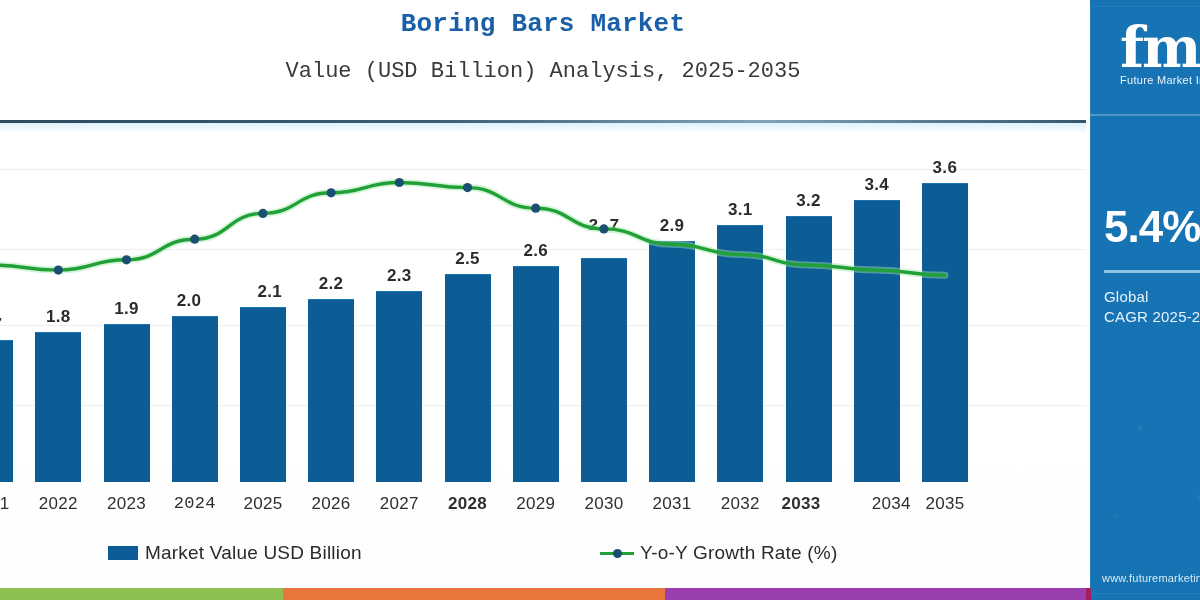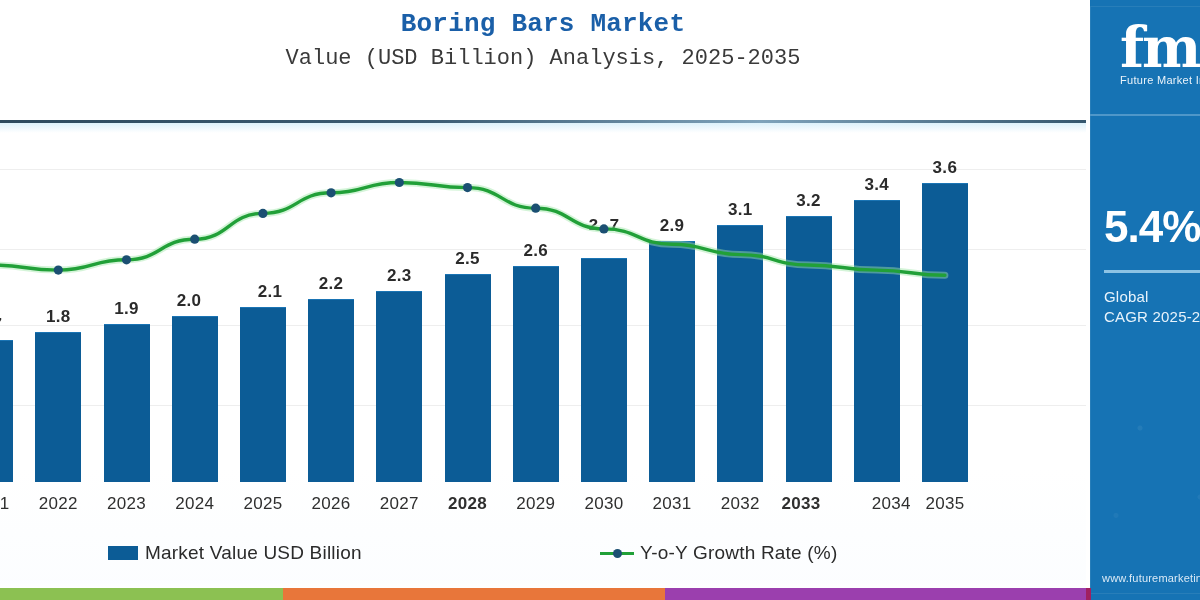--- a/index.html
+++ b/index.html
@@ -18,21 +18,21 @@
     background:#ffffff;
     background-image:linear-gradient(180deg,#ffffff 0%,#ffffff 78%,#fbfdff 100%);
     overflow:hidden;
   }
   .title-wrap{position:absolute;left:0;top:8px;width:1086px;text-align:center;font-family:Liberation Mono, monospace;}
   .chart-title{
     font-size:26px;font-weight:bold;color:#1a5fa8;letter-spacing:.2px;
     margin:0;line-height:32px;
   }
   .chart-sub{
-    font-size:22px;color:#3a3a3a;margin:0;line-height:30px;padding-top:4px;
+    font-size:22px;color:#3a3a3a;margin:13px;line-height:30px;padding-top:4px;
     font-weight:400;
   }
   .header-rule{
     position:absolute;left:0;top:120px;width:1086px;height:3px;
     background:linear-gradient(90deg,#2d4a5e 0%,#3c5d74 40%,#7fa3bb 70%,#35576e 100%);
   }
   .header-glow{
     position:absolute;left:0;top:123px;width:1086px;height:10px;
     background:linear-gradient(180deg,#dcf1fb 0%,rgba(255,255,255,0) 100%);
   }
@@ -176,21 +176,21 @@
     <div class="bars" id="bars" style="top: 134px; height: 348px;">
         <div class="bar" style="left: -32.9px; width: 46px; height: 140.533px; background: rgb(12, 92, 150);"></div>
         <div class="bar-label" style="left: -39.9px; width: 60px; bottom: 146.533px;">1.7</div>
         <div class="bar" style="left: 35.3px; width: 46px; height: 148.8px; background: rgb(12, 92, 150);"></div>
         <div class="bar-label" style="left: 28.3px; width: 60px; bottom: 154.8px;">1.8</div>
         <div class="bar" style="left: 103.5px; width: 46px; height: 157.067px; background: rgb(12, 92, 150);"></div>
         <div class="bar-label" style="left: 96.5px; width: 60px; bottom: 163.067px;">1.9</div>
         <div class="bar" style="left: 171.7px; width: 46px; height: 165.333px; background: rgb(12, 92, 150);"></div>
         <div class="bar-label" style="left: 159px; width: 60px; bottom: 171.333px;">2.0</div>
         <div class="bar" style="left: 239.9px; width: 46px; height: 173.6px; background: rgb(12, 92, 150);"></div>
-        <div class="bar-label" style="left: 240px; width: 60px; bottom: 179.6px;">2.1</div>
+        <div class="bar-label" style="left: 222px; width: 60px; bottom: 179.6px; text-align: right;">2.1</div>
         <div class="bar" style="left: 308.1px; width: 46px; height: 181.867px; background: rgb(12, 92, 150);"></div>
         <div class="bar-label" style="left: 301.1px; width: 60px; bottom: 187.867px;">2.2</div>
         <div class="bar" style="left: 376.3px; width: 46px; height: 190.133px; background: rgb(12, 92, 150);"></div>
         <div class="bar-label" style="left: 369.3px; width: 60px; bottom: 196.133px;">2.3</div>
         <div class="bar" style="left: 444.5px; width: 46px; height: 206.667px; background: rgb(12, 92, 150);"></div>
         <div class="bar-label" style="left: 437.5px; width: 60px; bottom: 212.667px;">2.5</div>
         <div class="bar" style="left: 512.7px; width: 46px; height: 214.933px; background: rgb(12, 92, 150);"></div>
         <div class="bar-label" style="left: 505.7px; width: 60px; bottom: 220.933px;">2.6</div>
         <div class="bar" style="left: 580.9px; width: 46px; height: 223.2px; background: rgb(12, 92, 150);"></div>
         <div class="bar-label" style="left: 573.9px; width: 60px; bottom: 247px; font-family: Liberation Mono, monospace;">2.7</div>
@@ -217,21 +217,21 @@
           <circle cx="399.3" cy="48.5" r="4.6" fill="#1b4f72"></circle>
           <circle cx="467.5" cy="53.6" r="4.6" fill="#1b4f72"></circle>
           <circle cx="535.7" cy="74.2" r="4.6" fill="#1b4f72"></circle>
           <circle cx="603.9" cy="94.9" r="4.6" fill="#1b4f72"></circle>
         </svg></div>
 
     <div class="xlabels" id="xlabels">
         <div class="xlabel" style="left: -43.9px; width: 68px;">2021</div>
         <div class="xlabel" style="left: 24.3px; width: 68px; text-align: center;">2022</div>
         <div class="xlabel" style="left: 92.5px; width: 68px;">2023</div>
-        <div class="xlabel" style="left: 160.7px; width: 68px;">2024</div>
+        <div class="xlabel" style="left: 160.7px; width: 68px; font-family: Liberation Mono, monospace;">2024</div>
         <div class="xlabel" style="left: 228.9px; width: 68px;">2025</div>
         <div class="xlabel" style="left: 297.1px; width: 68px;">2026</div>
         <div class="xlabel" style="left: 365.3px; width: 68px;">2027</div>
         <div class="xlabel" style="left: 433.5px; width: 68px; font-weight: bold;">2028</div>
         <div class="xlabel" style="left: 501.7px; width: 68px;">2029</div>
         <div class="xlabel" style="left: 569.9px; width: 68px;">2030</div>
         <div class="xlabel" style="left: 638.1px; width: 68px;">2031</div>
         <div class="xlabel" style="left: 706.3px; width: 68px;">2032</div>
         <div class="xlabel" style="left: 767px; width: 68px; font-weight: bold;">2033</div>
         <div class="xlabel" style="left: 842.7px; width: 68px; text-align: right;">2034</div>

